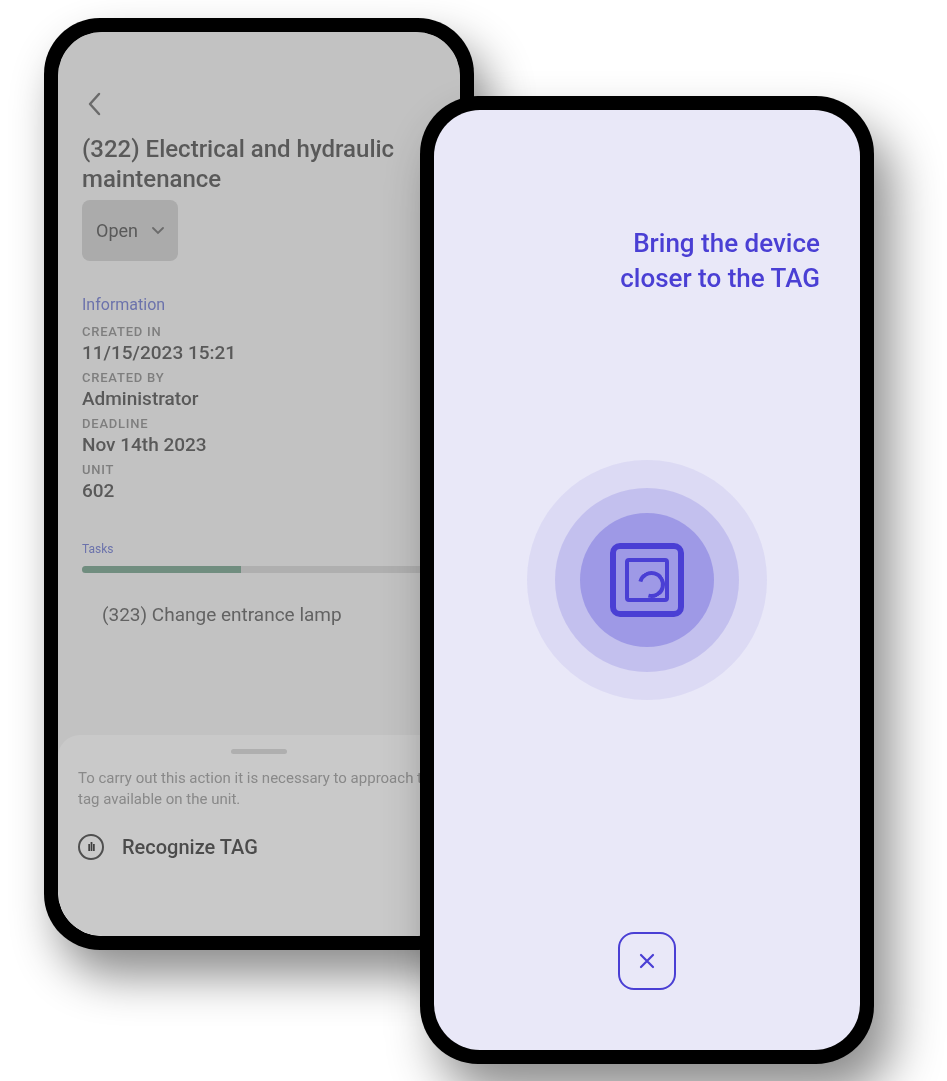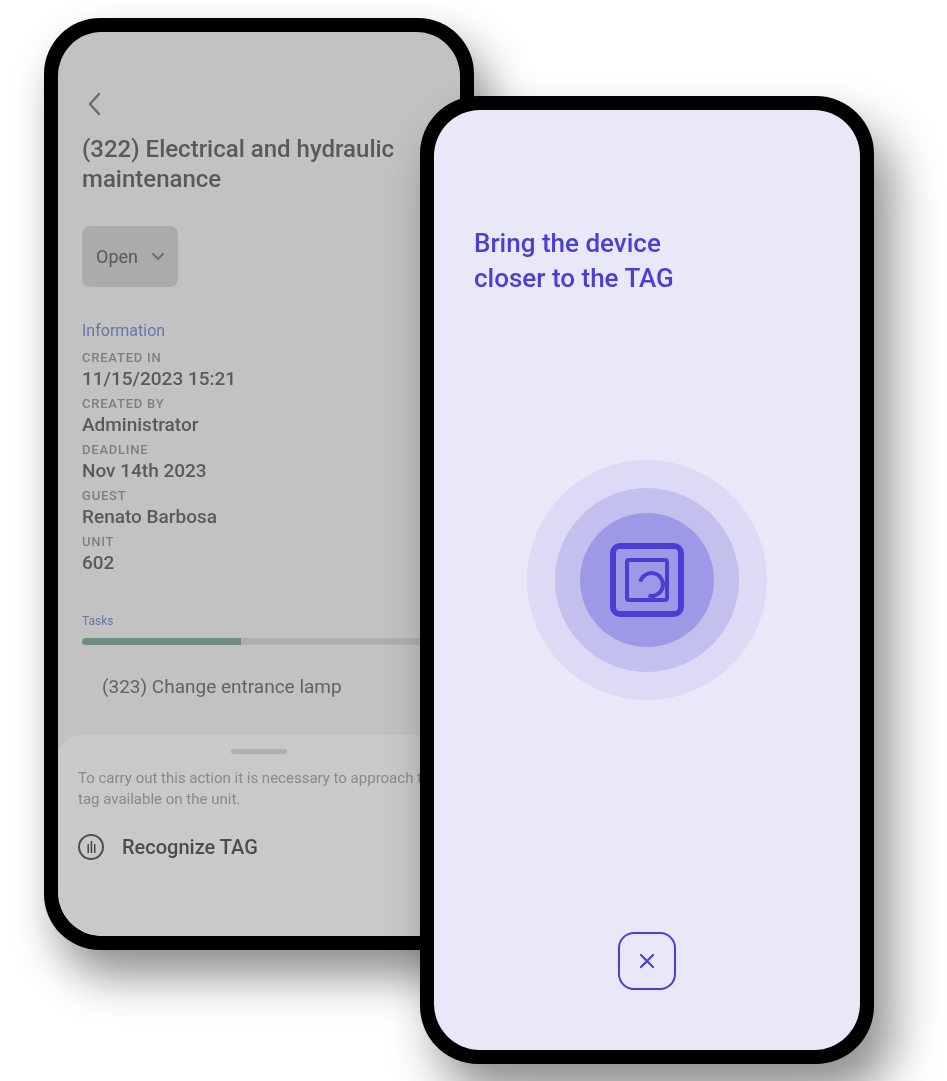--- a/index.html
+++ b/index.html
@@ -49,21 +49,21 @@
     width: 24px; height: 24px;
     display: flex; align-items: center; justify-content: center;
     margin-bottom: 18px;
     cursor: pointer;
   }
   .p1-title {
     font-size: 24px;
     line-height: 1.25;
     font-weight: 500;
     color: #333;
-    margin-bottom: 32px;
+    margin-bottom: 6px;
   }
   .status-pill {
     display: inline-flex;
     align-items: center;
     gap: 14px;
     background: #c8c8c8;
     border-radius: 8px;
     padding: 20px 14px;
     font-size: 18px;
     color: #333;
@@ -137,22 +137,22 @@
     align-items: center;
     gap: 18px;
     cursor: pointer;
     padding: 6px 0;
   }
   .bs-icon {
     width: 26px; height: 26px;
     border: 2px solid #222;
     border-radius: 50%;
     display: flex; align-items: center; justify-content: center;
-    font-size: 16px;
-    font-weight: 400;
+    font-size: 12px;
+    font-weight: 700;
     letter-spacing: -1px;
   }
   .bs-action-label {
     font-size: 20px;
     font-weight: 500;
     color: #1a1a1a;
   }
 
   
   .phone2 {
@@ -172,21 +172,21 @@
     flex: 1;
     border-radius: 46px;
     background: #e9e8f8;
     position: relative;
     overflow: hidden;
   }
   .p2-title {
     position: absolute;
     top: 116px;
     left: 0; right: 0;
-    text-align: left;
+    text-align: right;
     font-size: 26px;
     line-height: 1.35;
     font-weight: 500;
     color: #4a3fd4;
     padding: 0 40px;
   }
   .pulse-wrap {
     position: absolute;
     top: 50%; left: 50%;
     transform: translate(-50%, -50%);
@@ -272,24 +272,20 @@
       </div>
       <div class="field">
         <div class="flabel">CREATED BY</div>
         <div class="fvalue">Administrator</div>
       </div>
       <div class="field">
         <div class="flabel">DEADLINE</div>
         <div class="fvalue">Nov 14th 2023</div>
       </div>
       <div class="field">
-        <div class="flabel">GUEST</div>
-        <div class="fvalue">Renato Barbosa</div>
-      </div>
-      <div class="field">
         <div class="flabel">UNIT</div>
         <div class="fvalue">602</div>
       </div>
 
       <div class="tasks-label">Tasks</div>
       <div class="progress">
         <div class="bar" id="prog-bar" style="width: 45%;"></div>
       </div>
       <div class="task-item">(323) Change entrance lamp</div>
     </div>

